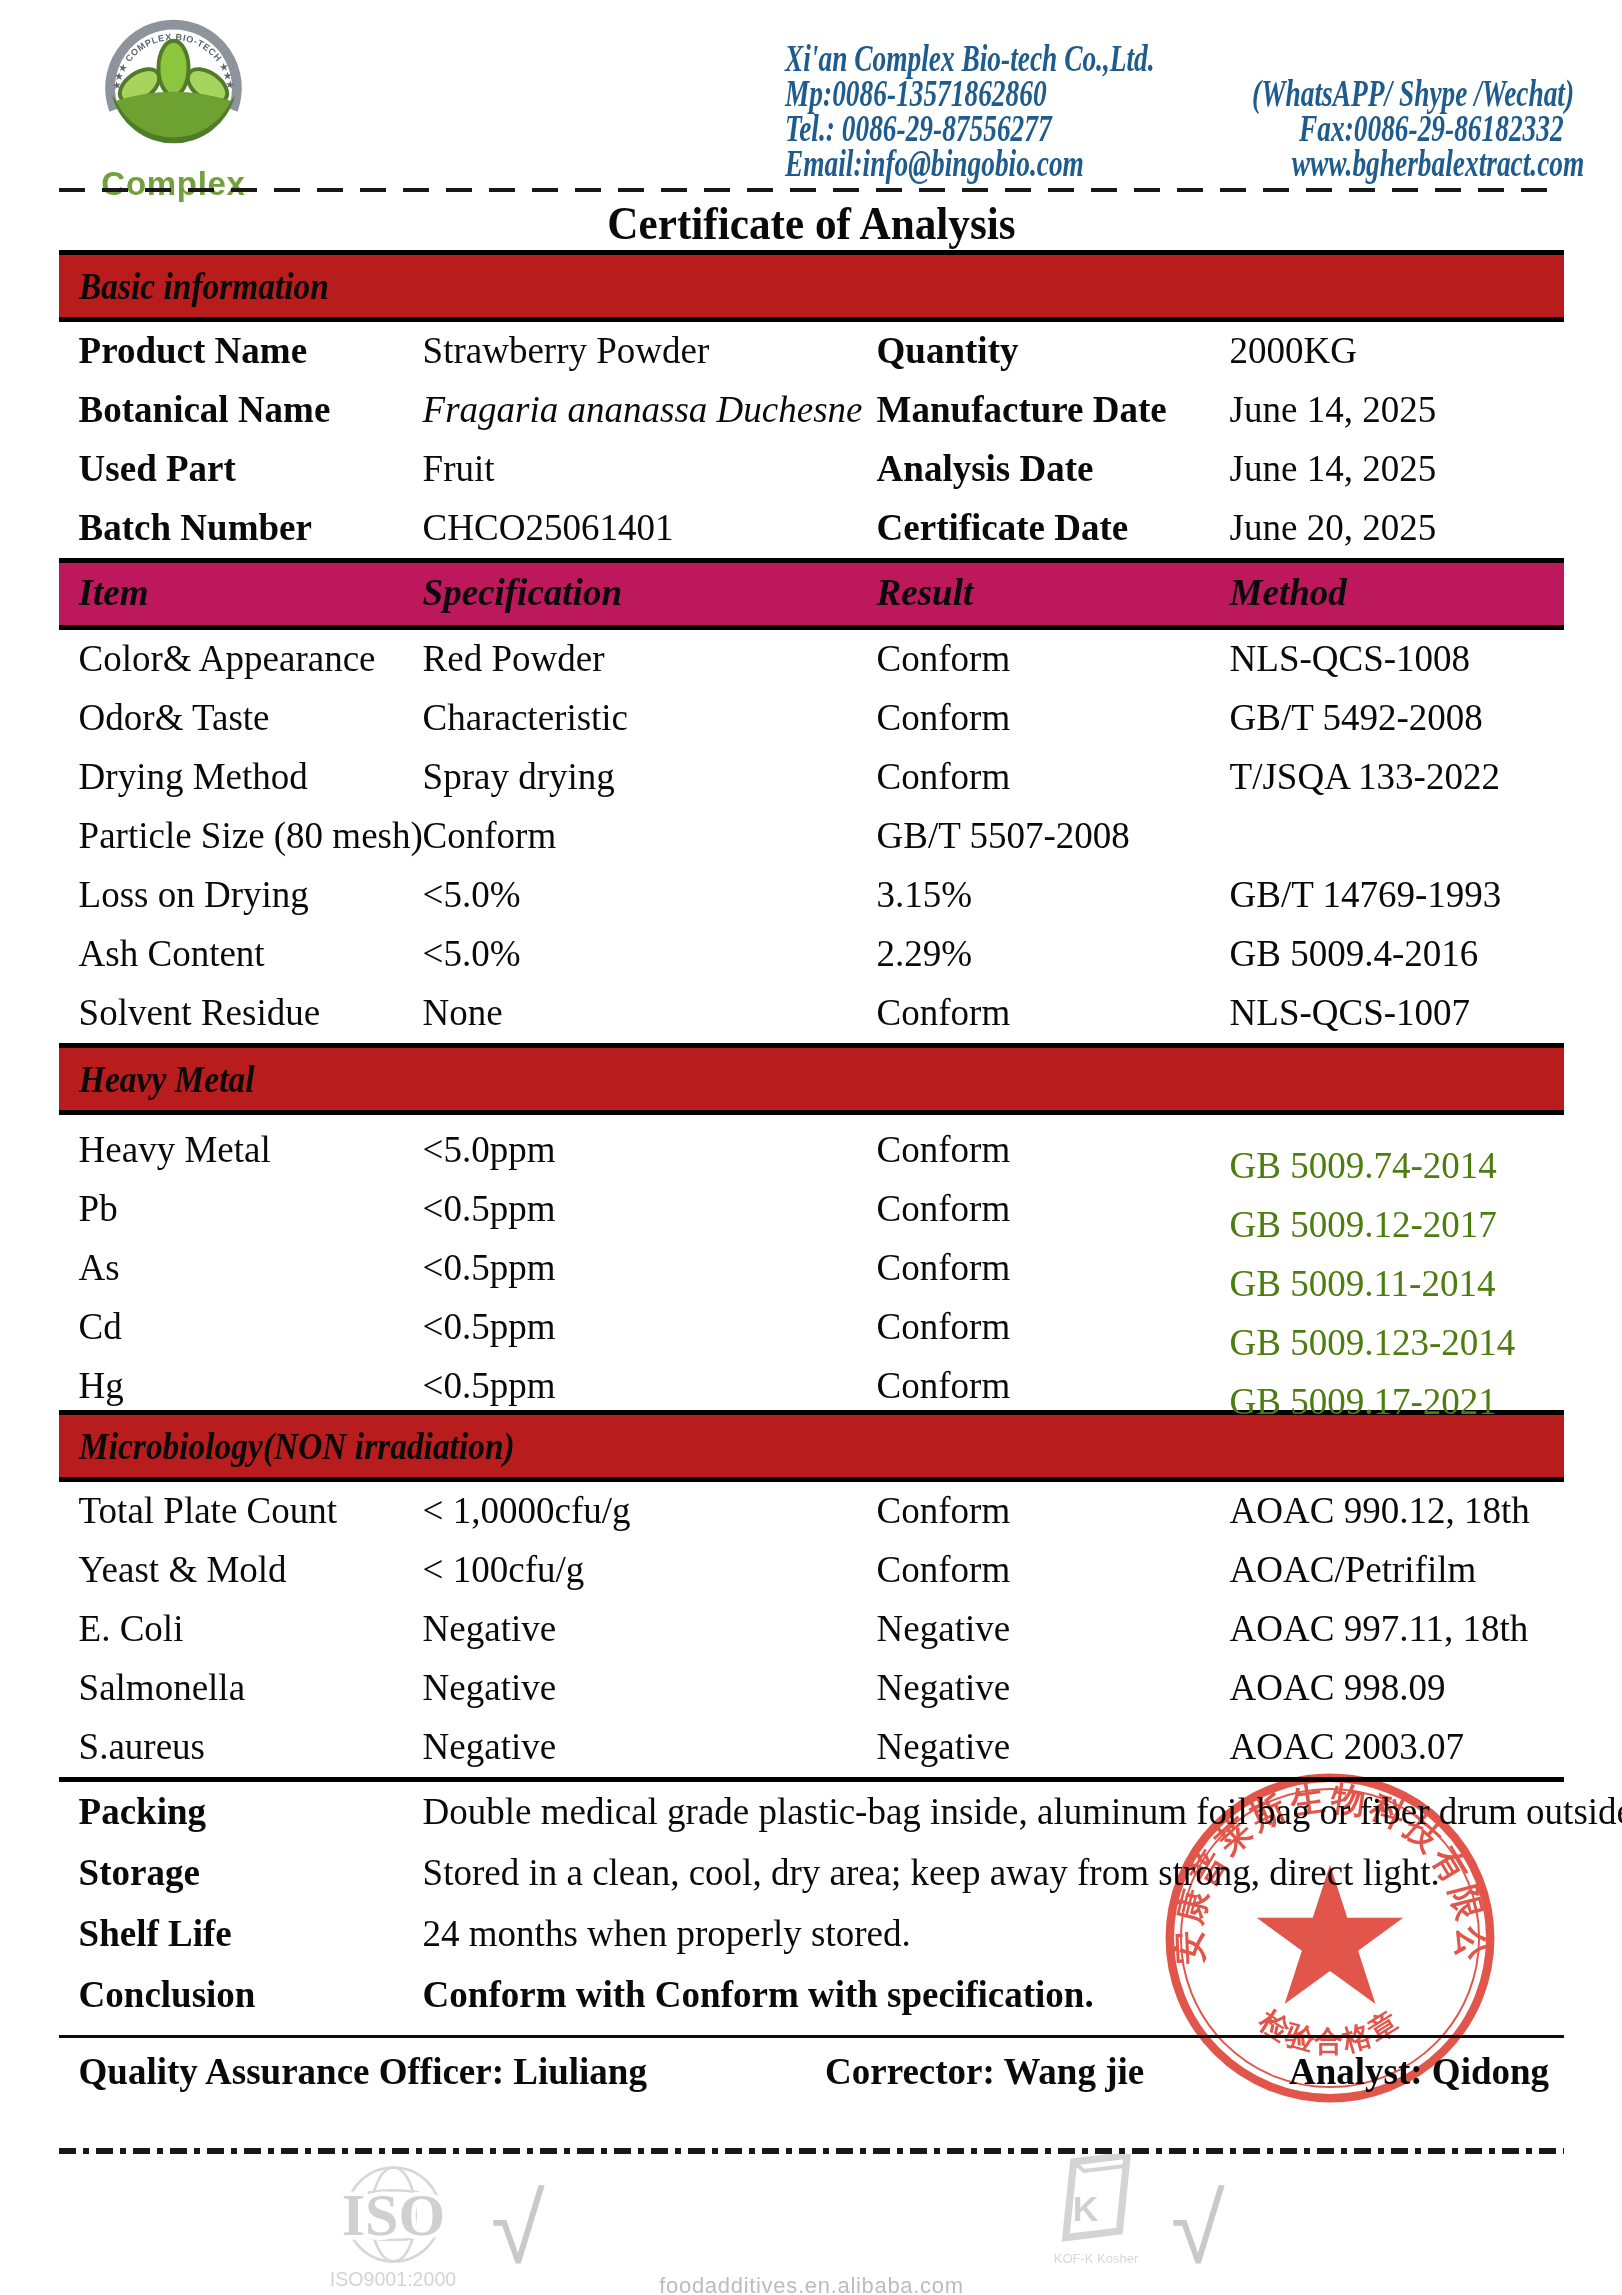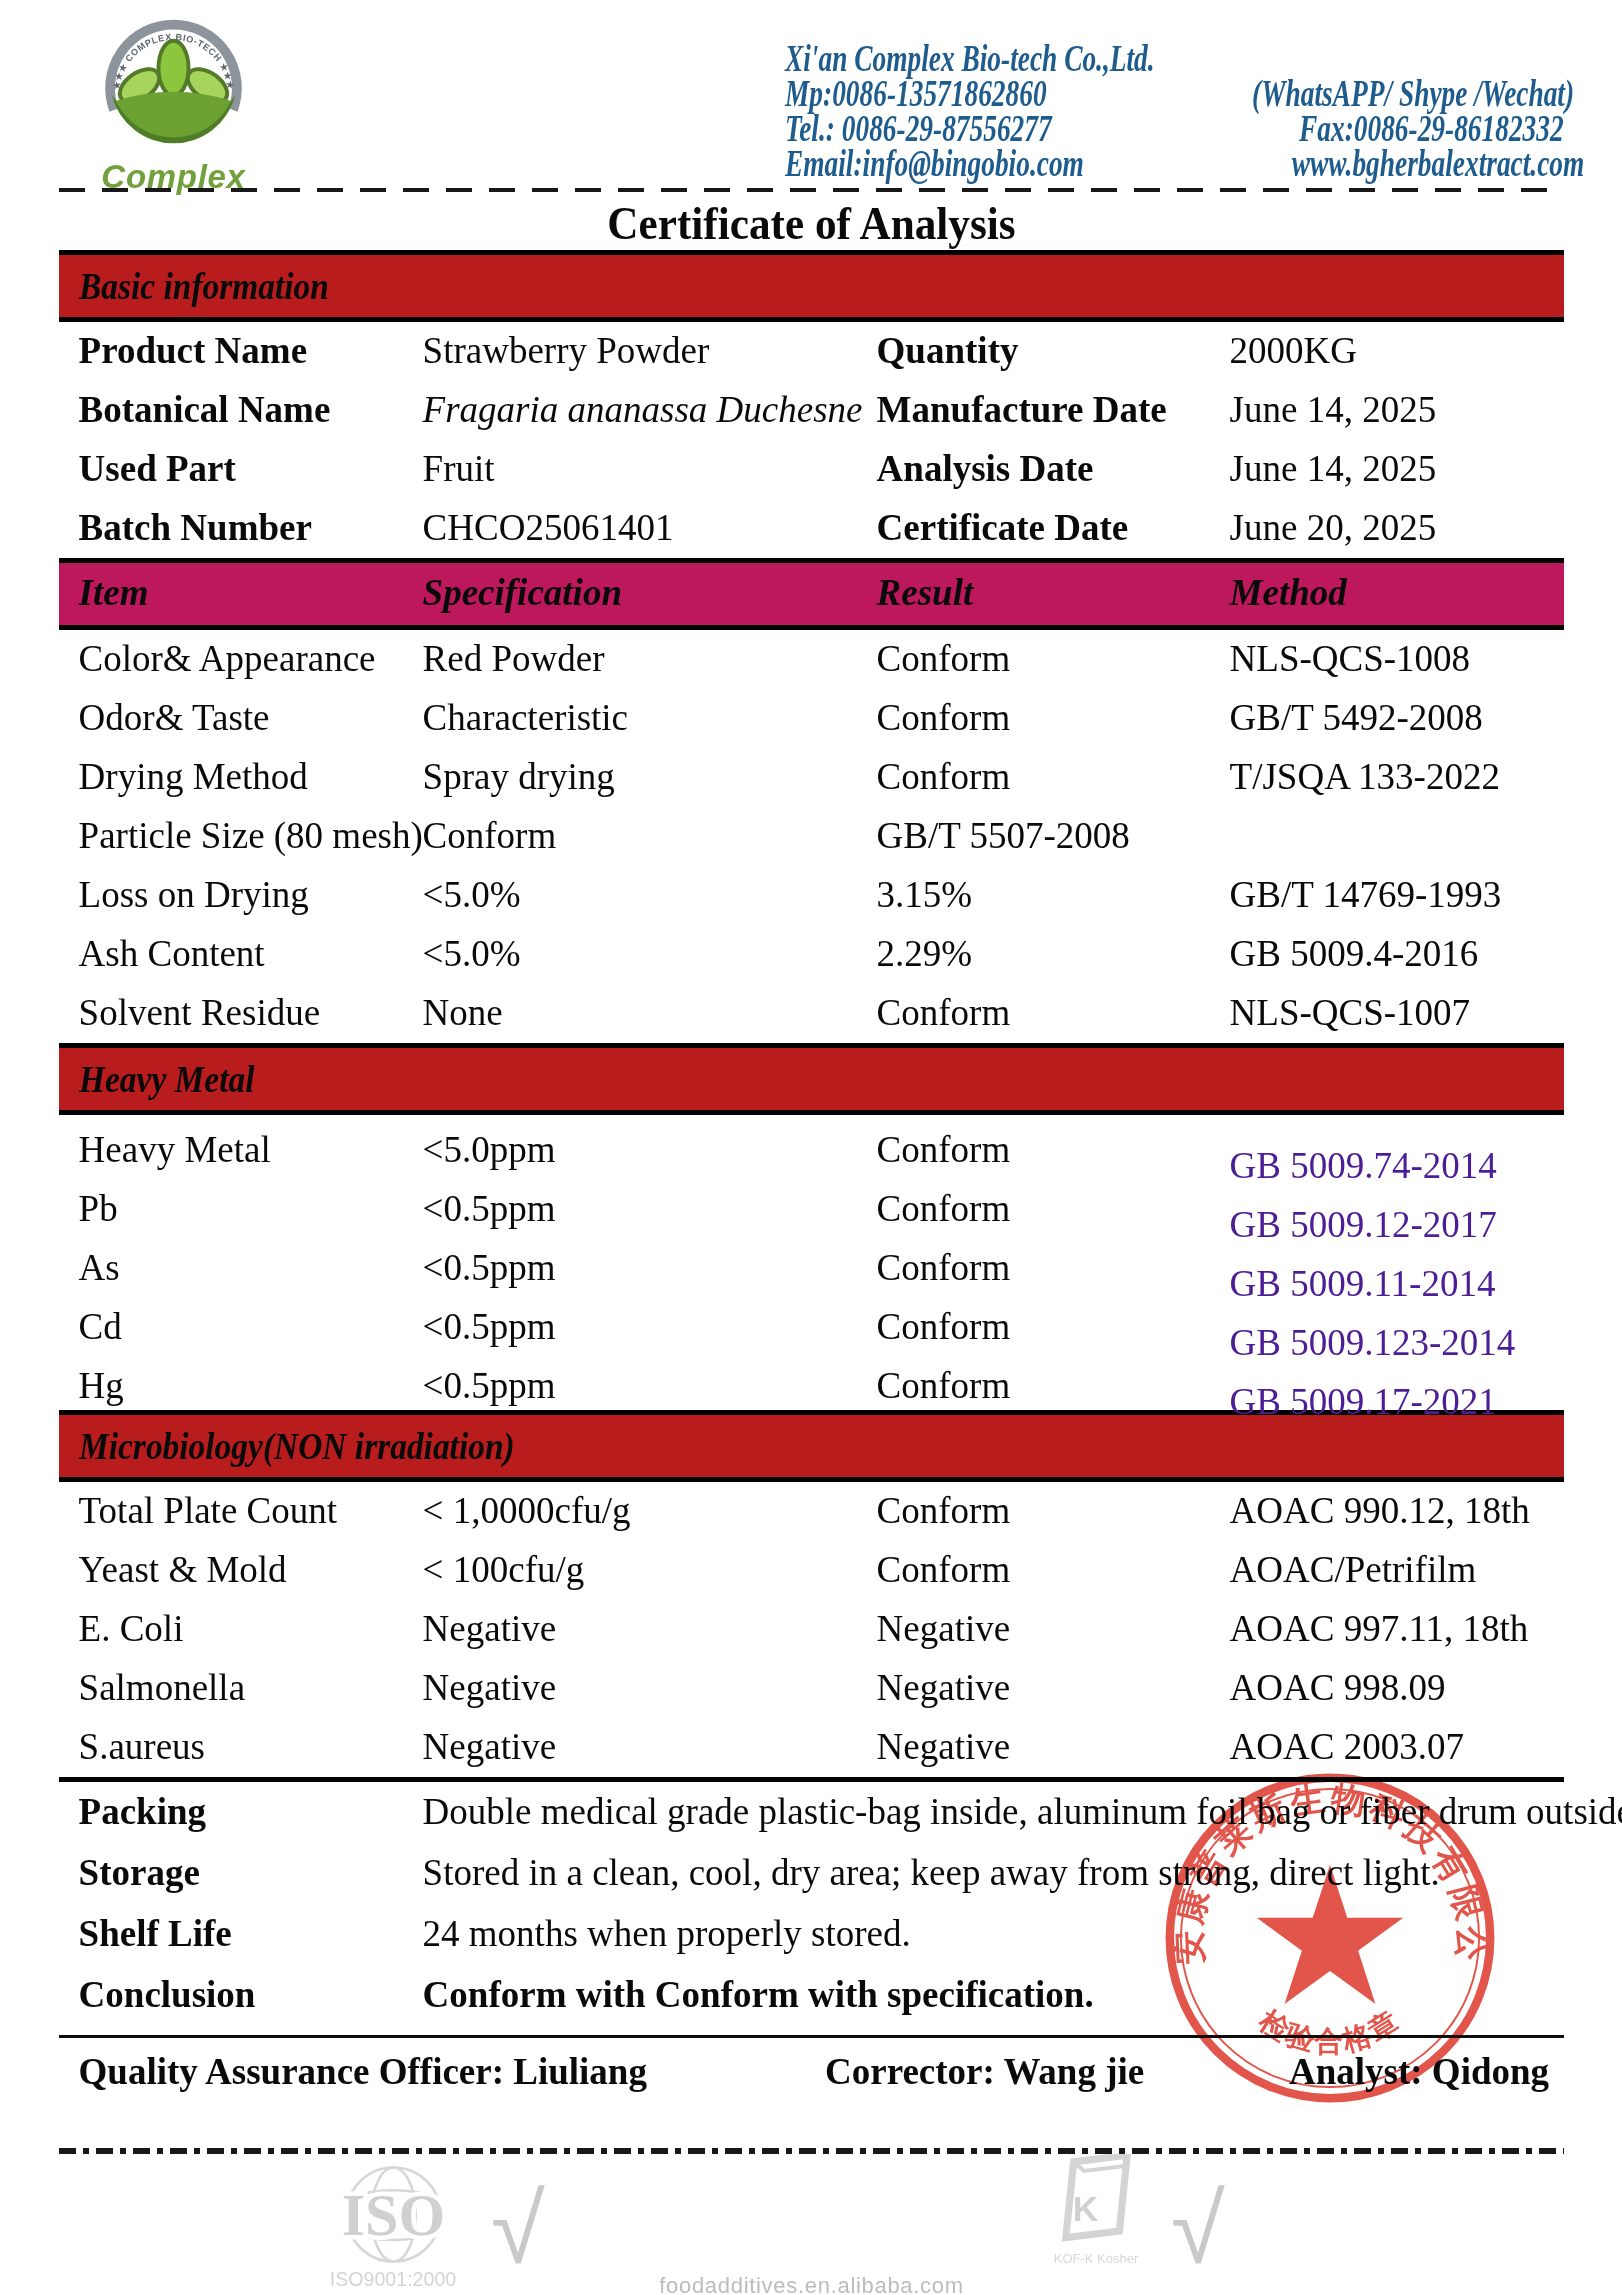--- a/index.html
+++ b/index.html
@@ -6,22 +6,22 @@
   .page{
     position:relative; width:1623px; height:2295px; background:#ffffff;
     font-family:"Liberation Serif", serif; color:#0a0a0a; overflow:hidden;
   }
   .content{position:relative; margin:0 59px; width:1505px;}
 
   
   .hdr{position:relative; height:188px;}
   .logo-wrap{position:absolute; left:82px; top:17px; width:183px;}
   .logo-brand{
-    margin-top:8px; text-align:center; font-family:"Liberation Sans", sans-serif;
-    font-weight:bold; font-size:33px; color:#71a03c; letter-spacing:0.7px;font-style:italic;
+    margin-top:15px; text-align:center; font-family:"Liberation Sans", sans-serif;
+    font-weight:bold; font-size:33px; color:#71a03c; letter-spacing:0.7px;
   }
   .company{position:absolute; left:785px; top:41px; width:779px;
     color:#1f5c8e; font-weight:bold; font-style:italic; font-size:37px; line-height:35px;}
   .company .line{display:flex; justify-content:space-between; white-space:nowrap;}
   .cond-l{display:inline-block; transform:scaleX(.74); transform-origin:left center;}
   .cond-r{display:inline-block; transform:scaleX(.74); transform-origin:right center;}
   .rule-dash{
     height:3.9px; margin-top:0;
     background:repeating-linear-gradient(90deg,#181818 0 26px,transparent 26px 43px);
   }
@@ -41,21 +41,21 @@
   .band .btxt{transform:scaleX(.88); transform-origin:left center; white-space:nowrap;}
 
   
   .grid4{display:grid; grid-template-columns:344px 454px 353px 1fr; padding-left:19.6px;}
   .grid2{display:grid; grid-template-columns:344px 1fr; padding-left:19.6px;}
   .row{height:59px; align-items:center;}
   .row.sum{height:61px;}
   .cell{font-size:37px; line-height:1.05; white-space:nowrap; overflow:visible;}
   .cell.b{font-weight:bold;}
   .cell.i{font-style:italic;}
-  .cell.gray{color:#4c1d95;margin-top:32px;}
+  .cell.gray{color:#4d7c0f;margin-top:32px;}
   .hdr-cells .cell{font-weight:bold; font-style:italic;}
   .band4{
     background:#be185d; border-top:5.2px solid #000; border-bottom:5.2px solid #000;
     height:62px; align-items:center;
   }
 
   .rule-thick{height:5.2px; background:#000;}
   .rule-thin{height:3.3px; background:#0d0d0d; margin-top:9.2px;}
 
   

